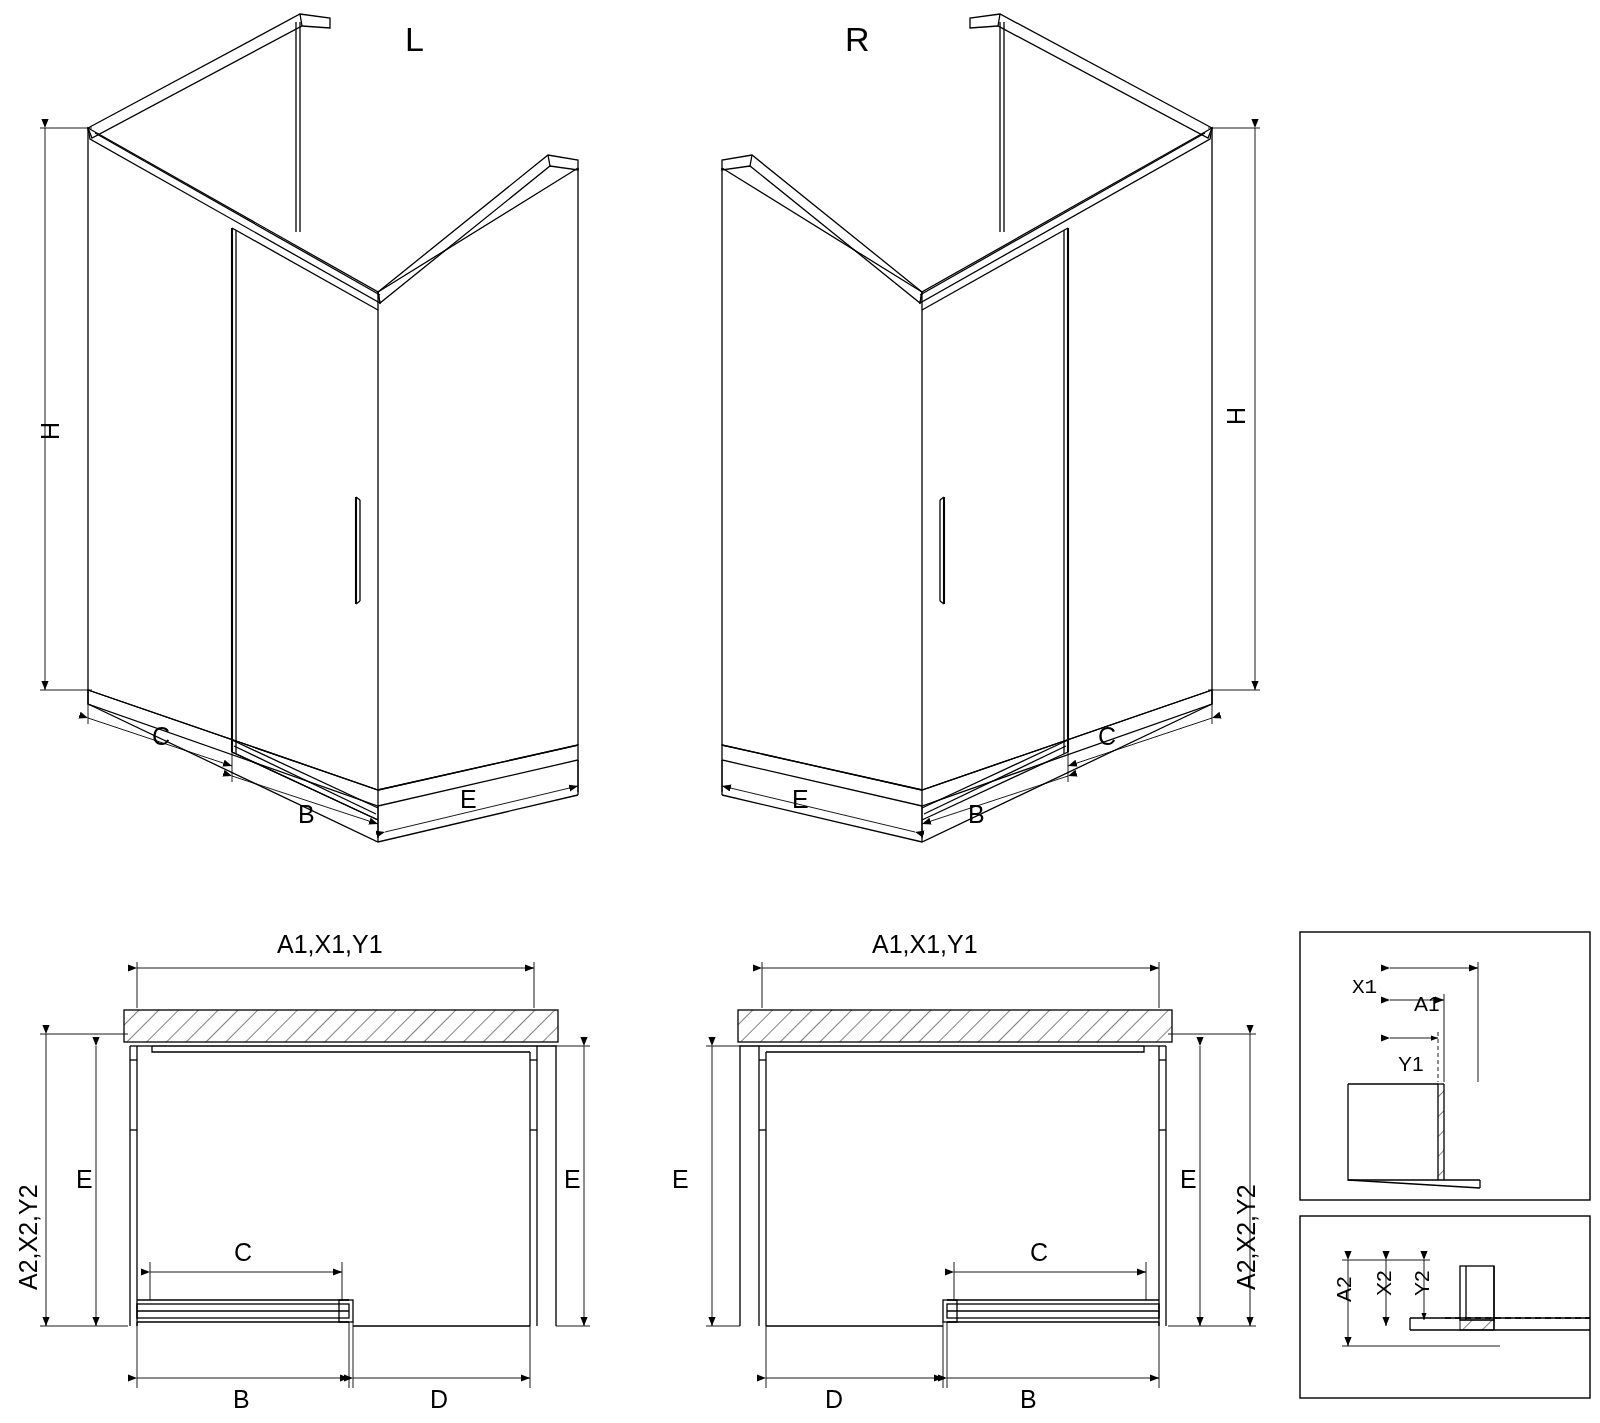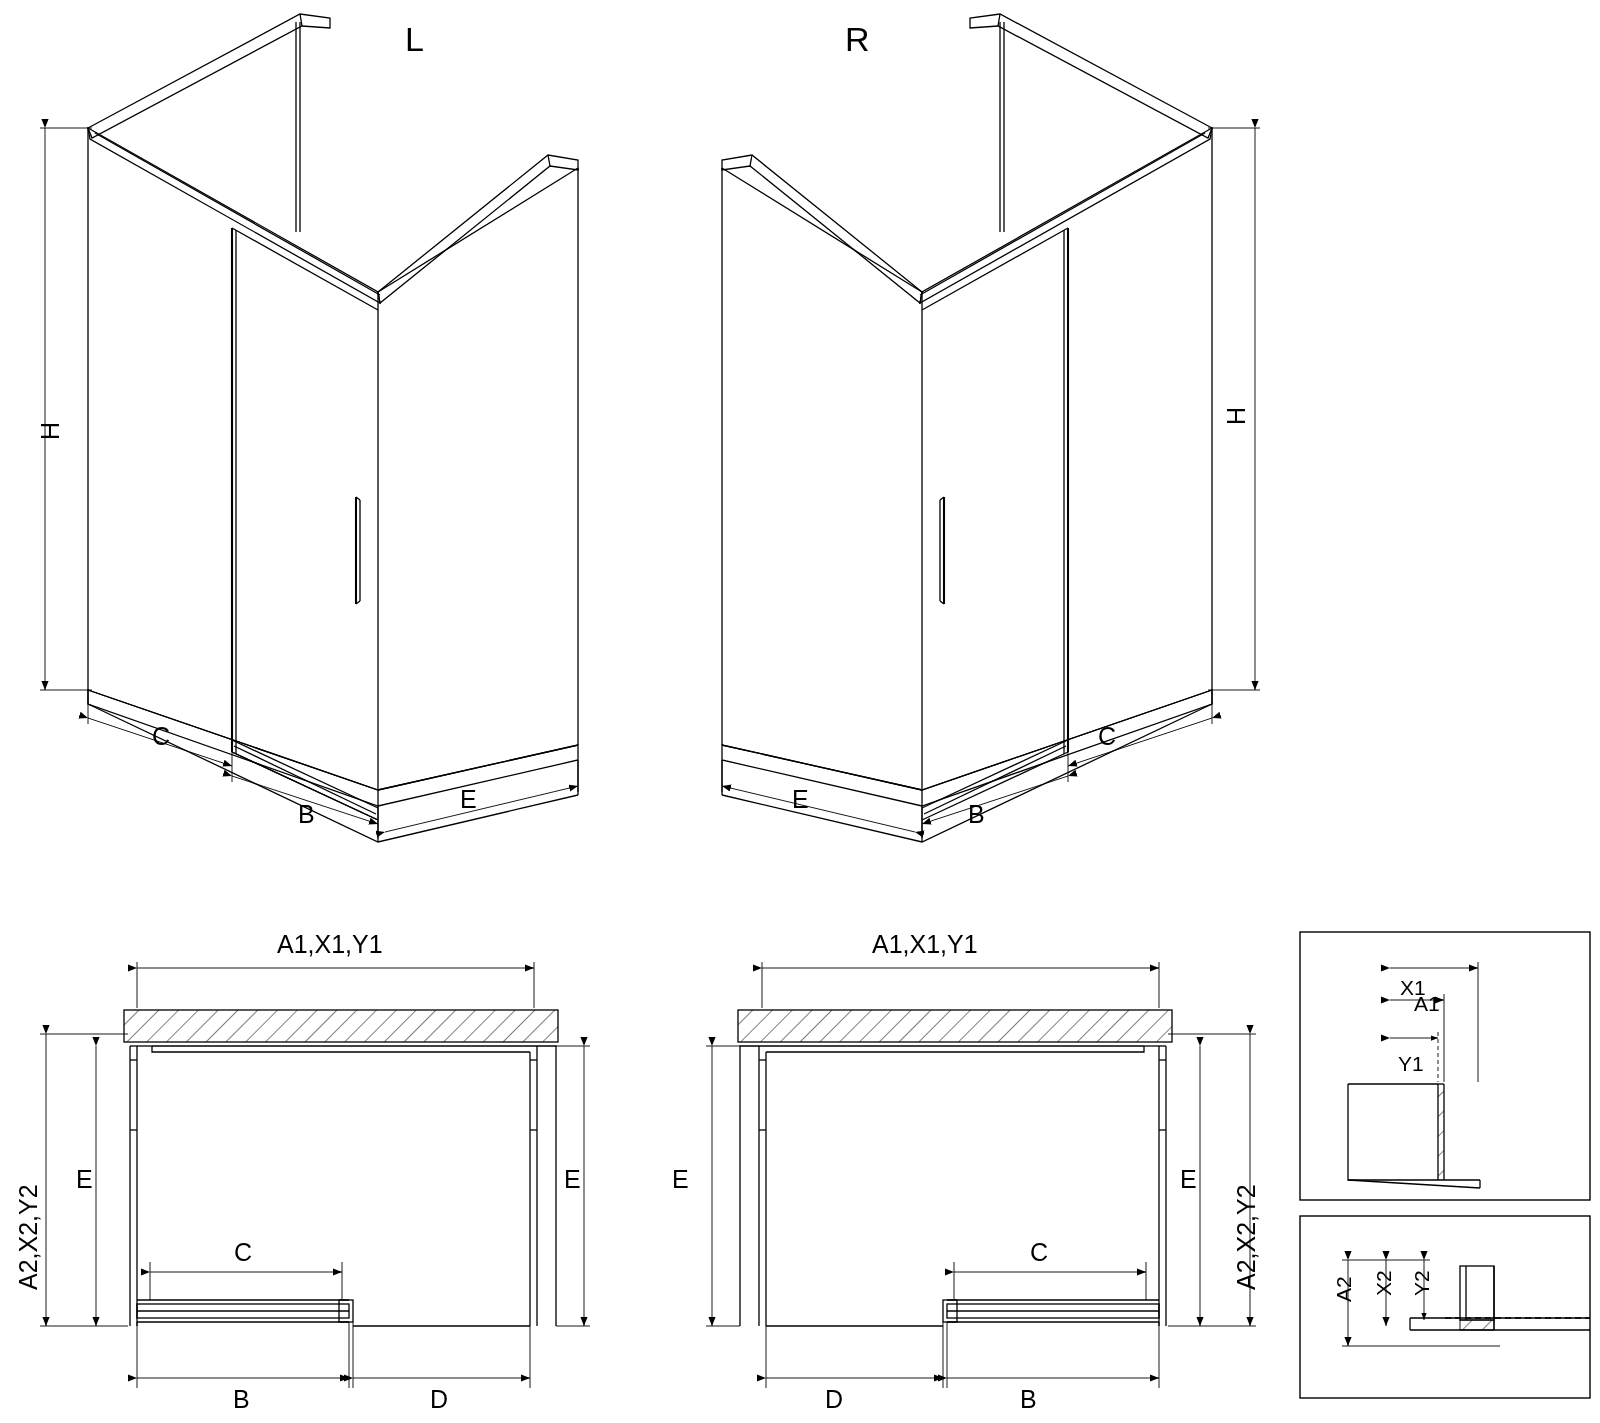--- a/index.html
+++ b/index.html
@@ -292,20 +292,20 @@
 
   <div class="lbl med" style="left:872px;top:930px;">A1,X1,Y1</div>
   <div class="lbl med rot90" style="left:1232px;top:1290px;">A2,X2,Y2</div>
   <div class="lbl med" style="left:672px;top:1165px;">E</div>
   <div class="lbl med" style="left:1180px;top:1165px;">E</div>
   <div class="lbl med" style="left:1030px;top:1238px;">C</div>
   <div class="lbl med" style="left:1020px;top:1385px;">B</div>
   <div class="lbl med" style="left:825px;top:1385px;">D</div>
 
   <div class="lbl sm" style="left:1414px;top:992px;">A1</div>
-  <div class="lbl sm" style="left:1400px;top:976px;">X1</div>
+  <div class="lbl sm" style="left:1352px;top:976px;font-family:Liberation Mono, monospace;">X1</div>
   <div class="lbl sm" style="left:1398px;top:1052px;">Y1</div>
 
   <div class="lbl sm rot90" style="left:1332px;top:1302px;">A2</div>
   <div class="lbl sm rot90" style="left:1372px;top:1296px;">X2</div>
   <div class="lbl sm rot90" style="left:1410px;top:1296px;">Y2</div>
 
 </div>
 
 </body></html>

